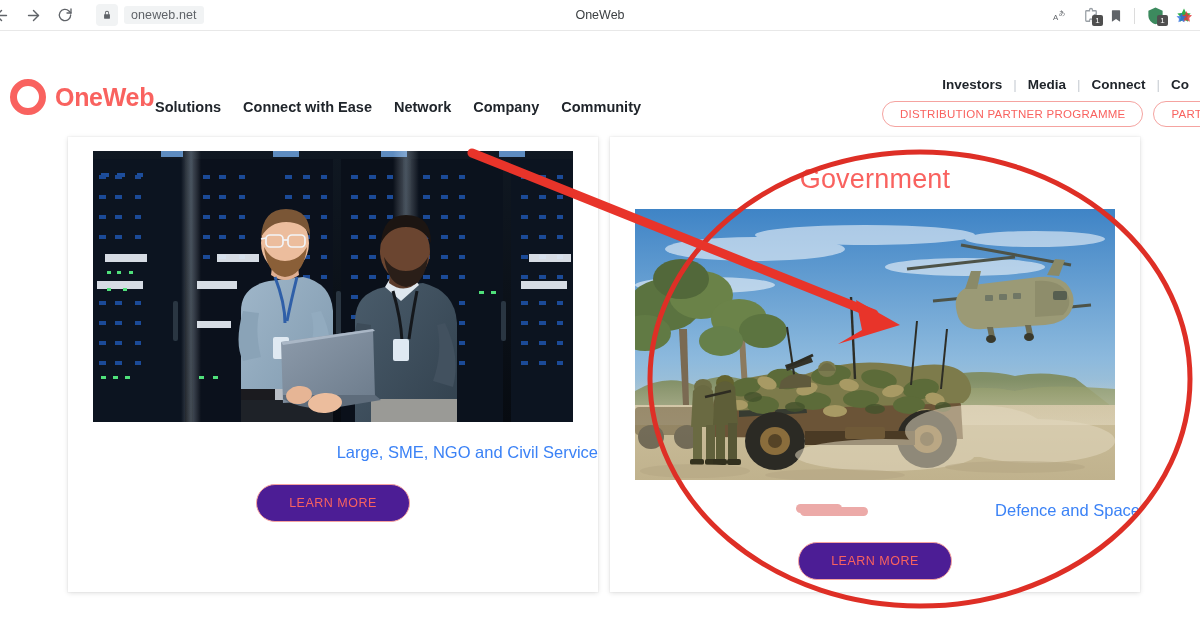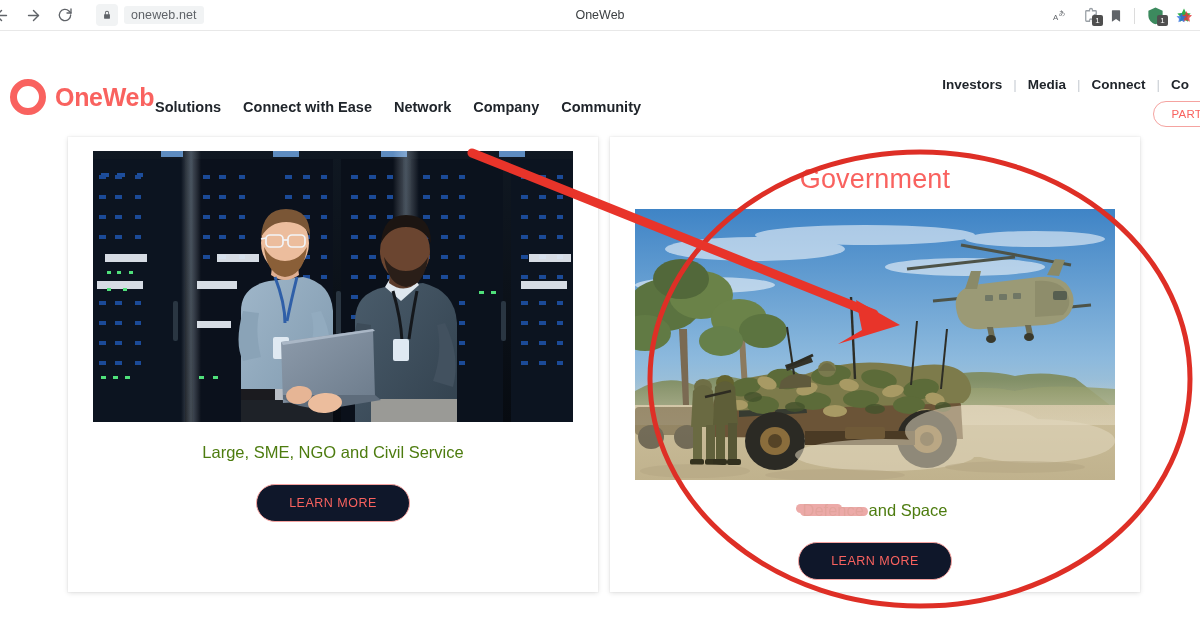--- a/index.html
+++ b/index.html
@@ -134,30 +134,30 @@
     padding-top: 27px;
     letter-spacing: .2px;
   }
   .card-media {
     margin: 14px auto 0;
     width: 480px; height: 271px;
     overflow: hidden;
     position: relative;
   }
   .card-caption {
-    text-align: center;
+    text-align: right;
     margin-top: 21px;
     font-size: 16.5px;
-    color: #4d7c0f;
+    color: #3b82f6;
   }
   .card-cta-wrap { display: flex; justify-content: center; margin-top: 22px; }
   .card-cta {
     border: 1px solid #f5a3a0;
     color: #f9625f;
-    background: #0f172a;
+    background: #4c1d95;
     border-radius: 40px;
     font-size: 12.5px;
     letter-spacing: .5px;
     padding: 11px 32px;
   }
 
   
   .scribble {
     position: absolute;
     left: 190px; top: 370px;
@@ -274,20 +274,21 @@
     <span class="item">Investors</span>
     <span class="divider">|</span>
     <span class="item">Media</span>
     <span class="divider">|</span>
     <span class="item">Connect</span>
     <span class="divider">|</span>
     <span class="item">Co</span>
   </div>
 
   <div class="pill-row">
+    <div class="pill">DISTRIBUTION PARTNER PROGRAMME</div>
     <div class="pill">PARTNER I</div>
   </div>
 </div>
 
 <div class="cards">
 
   <div class="card left">
 
     <div class="card-media">
       <svg class="art" viewBox="0 0 480 271" preserveAspectRatio="none">

